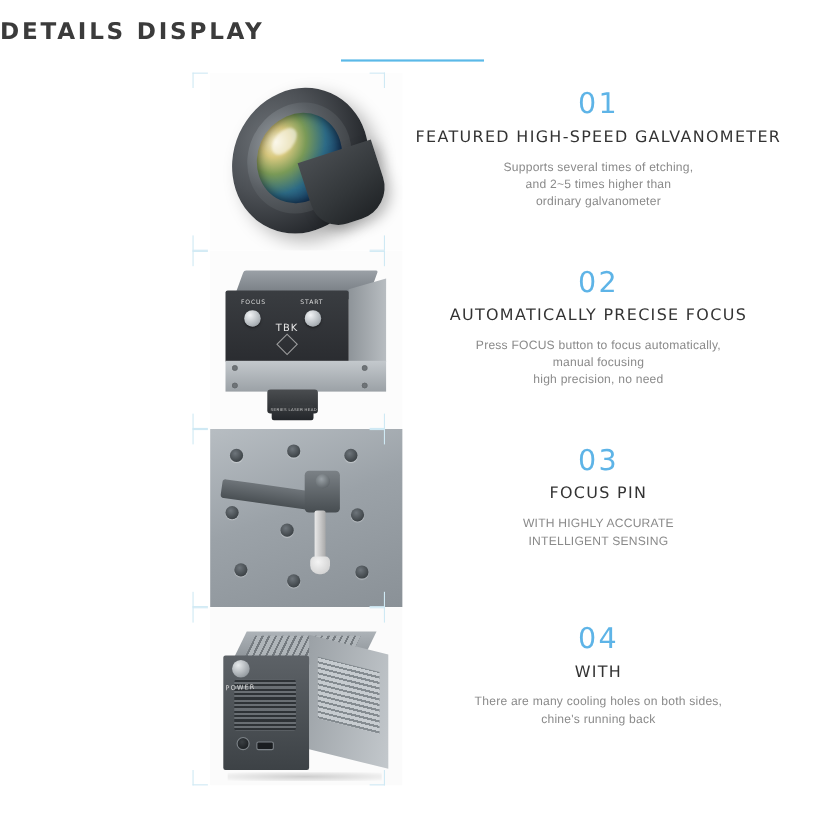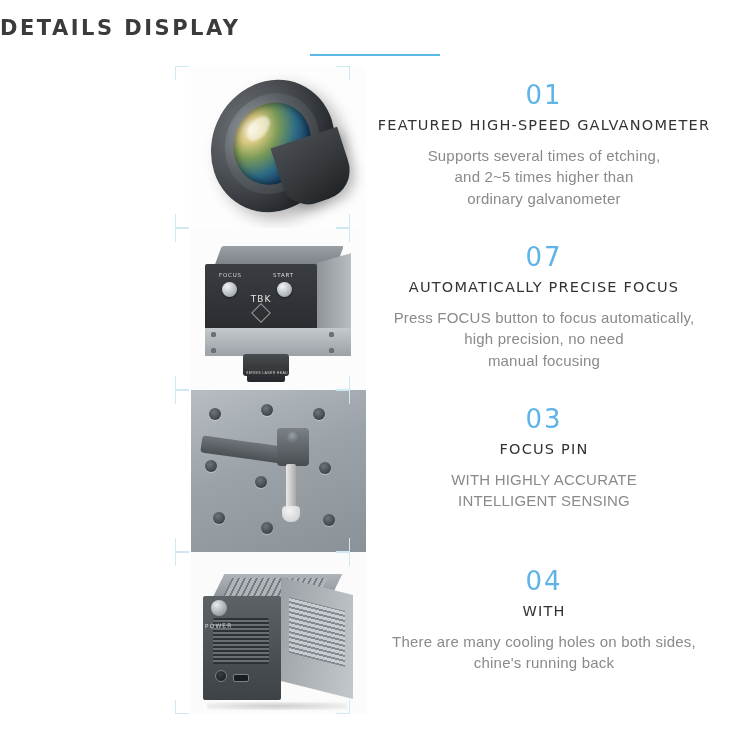--- a/index.html
+++ b/index.html
@@ -89,21 +89,21 @@
   .heading {
     margin-top: 6px;
     font-size: 14.5px;
     letter-spacing: 1.2px;
     color: #333333;
     line-height: 1.35;
     font-family: "DejaVu Sans", sans-serif;
   }
   .desc {
     margin-top: 9px;
-    font-size: 15px;
+    font-size: 11px;
     color: #8a8a8a;
     line-height: 1.45;
     letter-spacing: 0.2px;
   }
   .desc div { white-space: nowrap; }
 
   
   .lens-scene { position: absolute; inset: 0; background: #fdfdfd; }
   .lens-body {
     position: absolute;
@@ -440,26 +440,26 @@
             <div class="neck-band"></div>
             <div class="neck-txt">SERIES LASER HEAD</div>
           </div>
         </div>
         <div class="corner c-tl"></div>
         <div class="corner c-tr"></div>
         <div class="corner c-bl"></div>
         <div class="corner c-br"></div>
       </div>
       <div class="text-col">
-        <div class="num">07</div>
+        <div class="num">02</div>
         <div class="heading">AUTOMATICALLY PRECISE FOCUS</div>
         <div class="desc">
           <div>Press FOCUS button to focus automatically,</div>
+          <div>manual focusing</div>
           <div>high precision, no need</div>
-          <div>manual focusing</div>
         </div>
       </div>
     </div>
 
     <div class="row">
       <div class="photo-wrap">
         <div class="photo">
           <div class="plate-scene">
             <div class="plate-hole" style="left:18px; top:18px;"></div>
             <div class="plate-hole" style="left:70px; top:14px;"></div>

